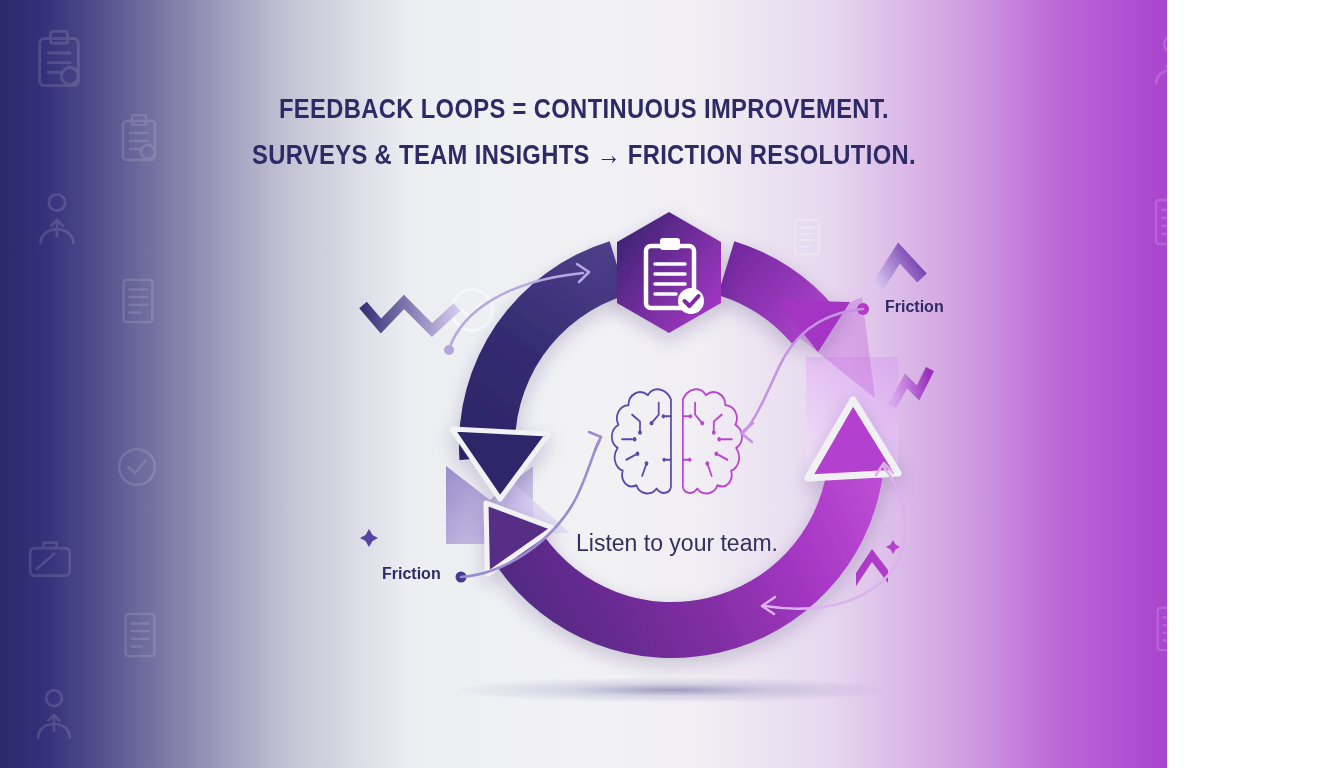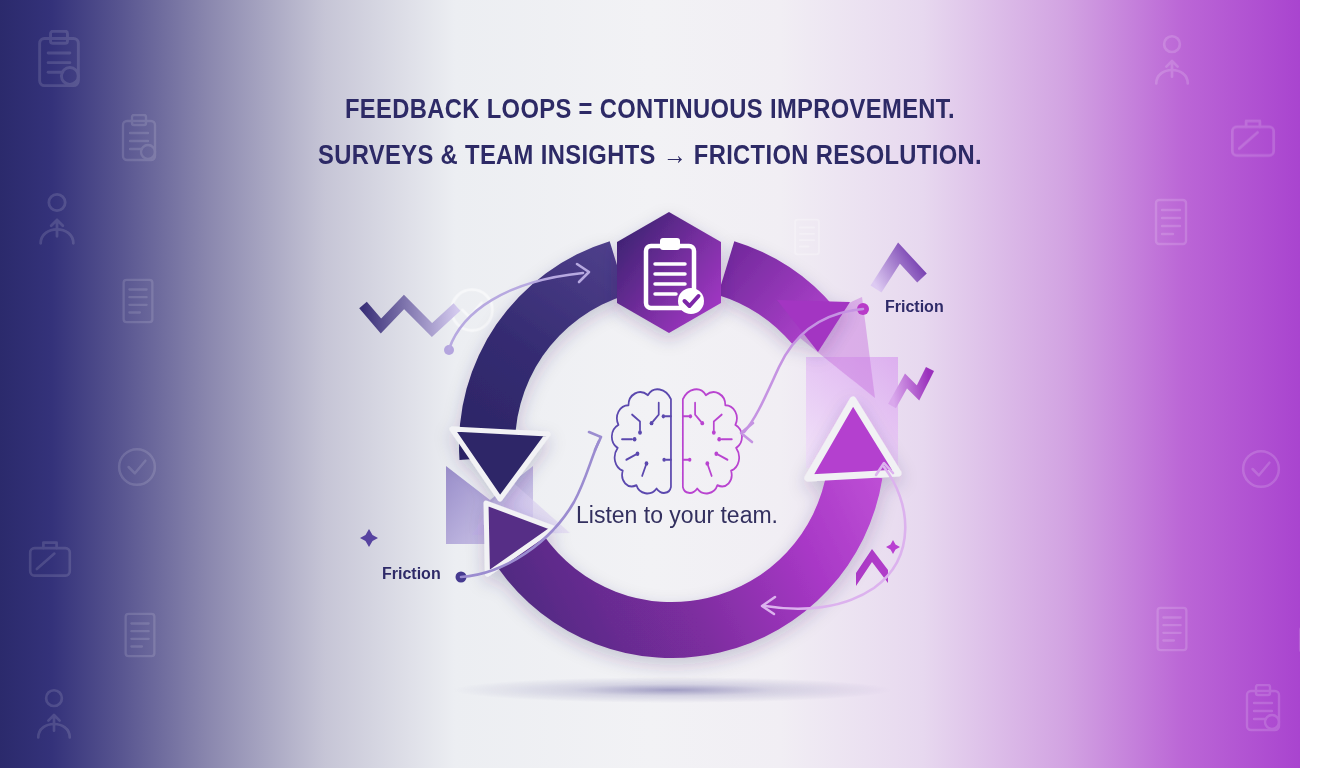--- a/index.html
+++ b/index.html
@@ -1,33 +1,33 @@
 <!DOCTYPE html>
 <html><head>
 <meta charset="utf-8">
 <style>
   html,body{margin:0;padding:0;}
   #stage{
-    position:relative;width:1300px;height:768px;overflow:hidden;
+    position:relative;width:1167px;height:768px;overflow:hidden;
     font-family:"Liberation Sans", sans-serif;
     background:linear-gradient(90deg,
       #2b2a6c 0%, #34327a 4%, #56538f 9%, #8a87ae 16%, #c6c5d6 25%,
       #eceef2 35%, #f2f2f5 50%, #f1eef4 60%, #e7d8ef 71%, #d2a3e2 82%,
       #bb66d6 91%, #a944cf 100%);
   }
   #diagram-svg{position:absolute;left:0;top:0;}
   .bgicon{fill:none;stroke:#ffffff;stroke-width:2.4;stroke-linecap:round;stroke-linejoin:round;}
   .headline{
     position:absolute;top:86px;left:50%;
     transform:translateX(-50%) scaleX(0.88);transform-origin:center top;
     text-align:center;white-space:nowrap;
     color:#2d2a66;font-size:27px;font-weight:700;letter-spacing:0.4px;line-height:46px;
   }
   .caption{
-    position:absolute;top:502px;left:677px;transform:translateX(-50%);
+    position:absolute;top:530px;left:677px;transform:translateX(-50%);
     color:#33305f;font-size:23px;font-weight:400;white-space:nowrap;
   }
   .friction-label{
     position:absolute;color:#2e2a68;font-size:16px;font-weight:700;white-space:nowrap;
   }
   .friction-label.left{left:382px;top:565px;}
   .friction-label.right{left:885px;top:298px;}
   .thinline{fill:none;stroke-linecap:round;stroke-linejoin:round;stroke-width:2.6;}
   .circuit{fill:none;stroke-width:2.4;stroke-linecap:round;stroke-linejoin:round;}
 </style>

